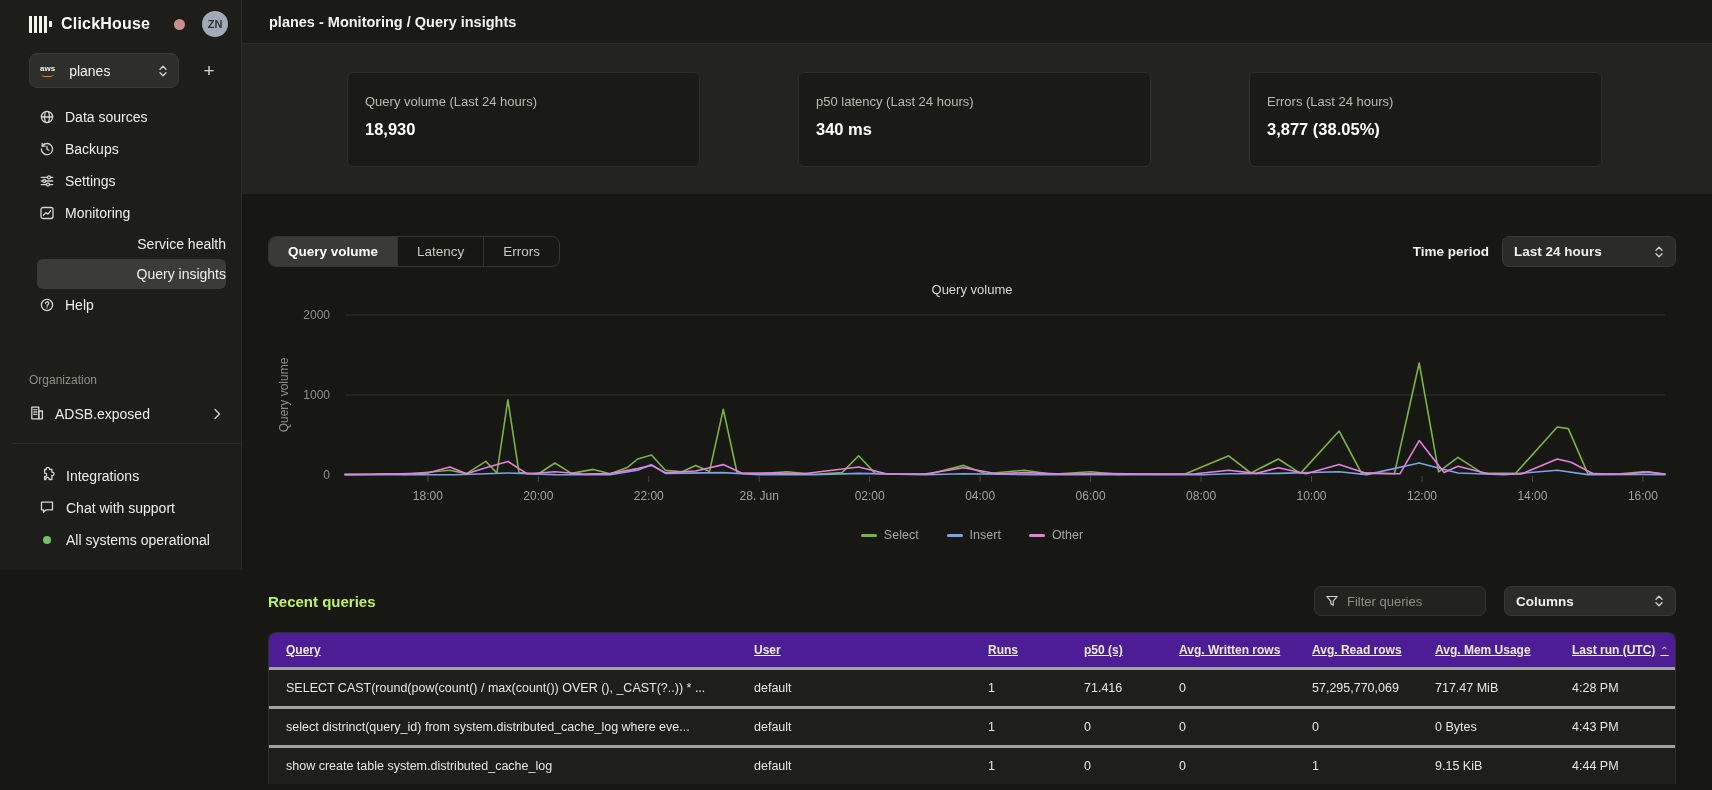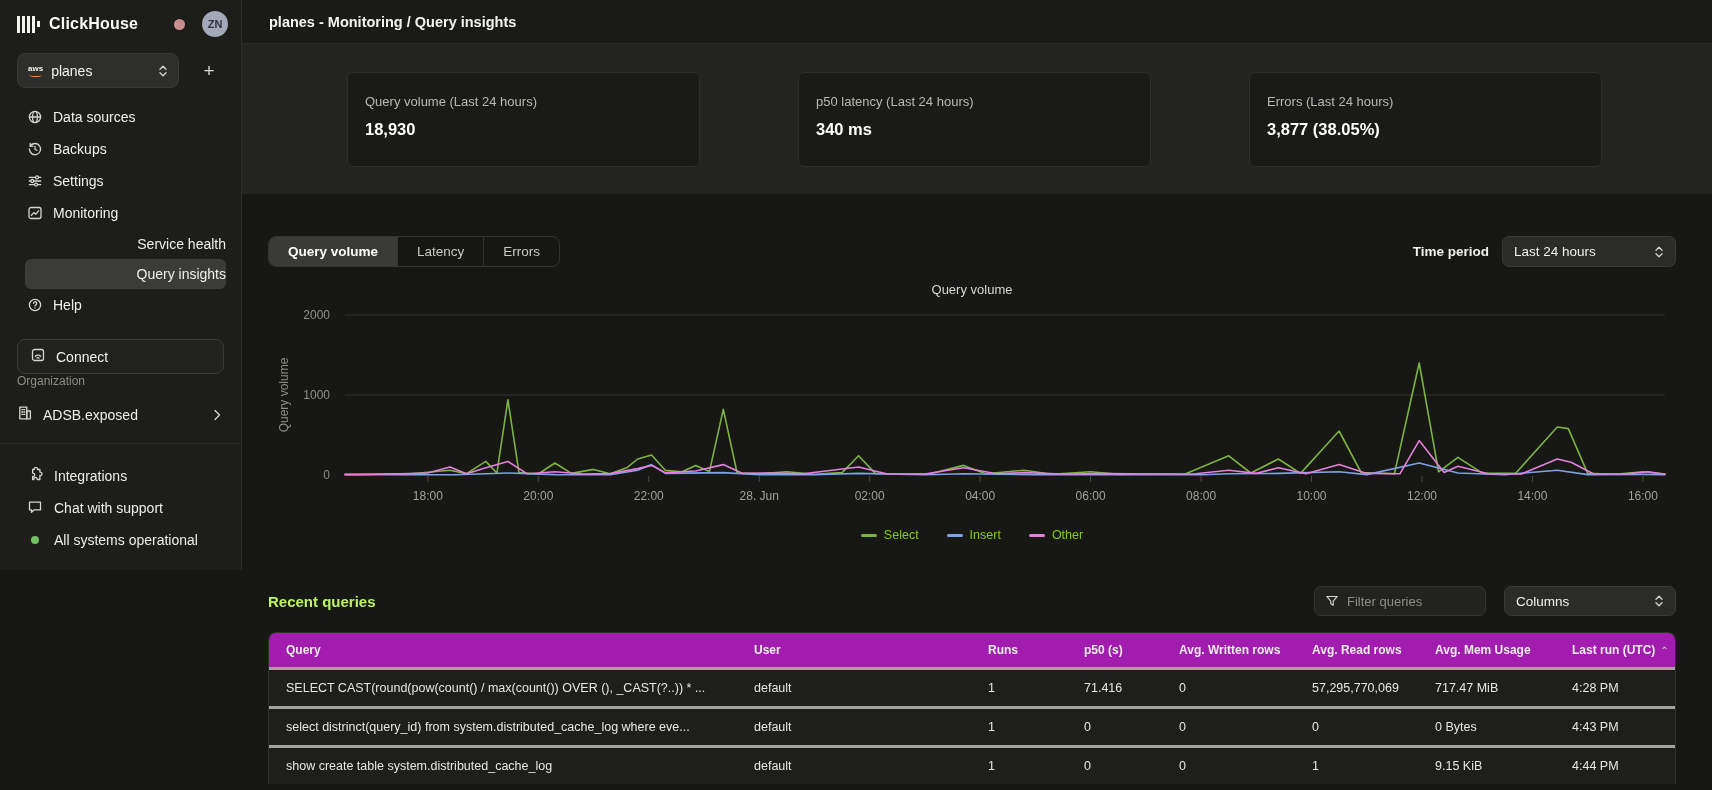--- a/index.html
+++ b/index.html
@@ -8,37 +8,37 @@
     display:flex;
     background:#171714;
     color:#ececea;
     font-family:"Liberation Sans","DejaVu Sans",sans-serif;
     font-size:13px;
   }
   
   .sidebar {
     width:242px; height:570px; flex:0 0 242px;
     background:#1d1d1a; border-right:1px solid #2b2b27;
-    display:flex; flex-direction:column;
+    display:flex; flex-direction:column;padding-left:12px;
   }
   .brand-row { display:flex; align-items:center; padding:11px 13px 9px 17px; }
   .logo { display:flex; align-items:flex-start; gap:2px; margin-right:9px; }
   .logo .bar { width:3px; height:17px; background:#f4f4ef; }
   .logo .bar.short { height:6px; margin-top:5px; }
   .brand-name { font-size:16px; font-weight:bold; color:#fafaf7; letter-spacing:.2px; }
   .brand-spacer { flex:1; }
   .status-dot { width:11px; height:11px; border-radius:50%; background:#c98f8f; margin-right:17px; }
   .avatar { width:26px; height:26px; border-radius:50%; background:#a2aaba; color:#2f333c;
     font-size:11px; font-weight:bold; display:flex; align-items:center; justify-content:center; }
   .service-row { display:flex; align-items:center; gap:19px; padding:7px 21px 0 17px; }
   .service-select {
     flex:1; height:35px; background:#2e2e2a; border:1px solid #383834; border-radius:8px;
     display:flex; align-items:center; padding:0 10px; cursor:pointer;
   }
-  .aws-badge { display:flex; flex-direction:column; align-items:center; margin-right:8px; }
+  .aws-badge { display:flex; flex-direction:column; align-items:center; margin-right:14px; }
   .aws-badge .aws-txt { font-size:8px; font-weight:bold; color:#f2f2ec; line-height:8px; }
   .aws-badge .aws-smile { width:13px; height:4px; border-bottom:1.5px solid #e58b2e; border-radius:50%; }
   .service-name { font-size:14px; color:#f1f1ee; flex:1; }
   .plus-btn { width:22px; height:22px; display:flex; align-items:center; justify-content:center;
     color:#d6d6d0; font-size:19px; font-weight:300; cursor:pointer; }
   .nav { margin-top:13px; }
   .nav-item { height:32px; display:flex; align-items:center; padding-left:27px; cursor:pointer;
     color:#efefec; font-size:14px; }
   .nav-item .ic { width:16px; height:16px; margin-right:10px; display:flex; }
   .nav-sub { height:30px; display:flex; align-items:center; margin:0 15px 0 25px; padding-left:17px;
@@ -73,40 +73,40 @@
   .toolbar-row { margin-top:42px; display:flex; align-items:center; justify-content:space-between; }
   .tabs { display:flex; border:1px solid #353530; border-radius:8px; overflow:hidden; height:31px; }
   .tab { display:flex; align-items:center; padding:0 19px; font-size:13.5px; color:#c9c9c3;
     cursor:pointer; border-right:1px solid #353530; background:transparent; }
   .tab:last-child { border-right:none; }
   .tab.active { background:#3a3a36; color:#ffffff; font-weight:bold; }
   .time-period { display:flex; align-items:center; gap:13px; }
   .tp-label { font-size:13.5px; font-weight:bold; color:#f0f0ec; }
   .select-box { width:174px; height:31px; background:#2b2b27; border:1px solid #3a3a35; border-radius:7px;
     display:flex; align-items:center; justify-content:space-between; padding:0 11px; cursor:pointer;
-    font-size:13.5px; color:#f0f0ec; }
+    font-size:13.5px; color:#f0f0ec;font-weight:bold; }
   .chart-title { margin-top:15px; text-align:center; font-size:13px; color:#d8d8d3; }
   .chart-wrap { margin-top:2px; }
   .legend { display:flex; justify-content:center; gap:28px; margin-top:4px; }
   .legend-item { display:flex; align-items:center; gap:7px; cursor:pointer; }
   .legend-swatch { width:16px; height:3px; border-radius:2px; }
-  .legend-label { font-size:12.5px; color:#84cc16; }
+  .legend-label { font-size:12.5px; color:#a3a3a3; }
   
   .recent-row { margin-top:44px; display:flex; align-items:center; justify-content:space-between; }
   .recent-title { font-size:15px; font-weight:bold; color:#bef264; }
   .recent-controls { display:flex; gap:18px; }
   .filter-box { width:172px; height:30px; background:#22221e; border:1px solid #34342f; border-radius:7px;
     display:flex; align-items:center; padding:0 10px; gap:8px; }
   .filter-box input { background:transparent; border:none; outline:none; color:#e8e8e4; width:120px;
     font-size:13px; font-family:inherit; }
   .filter-box input::placeholder { color:#8e8e88; }
   .columns-select { width:172px; height:30px; }
   .qtable { margin-top:16px; border-radius:8px 8px 0 0; overflow:hidden; border:1px solid #30302b; border-bottom:none; }
   .thead { display:grid; grid-template-columns:468px 234px 96px 95px 133px 123px 137px 1fr;
-    background:#a21caf; height:34px; align-items:center; }
+    background:#4c1d95; height:34px; align-items:center;text-decoration:underline; }
   .th { font-size:12px; font-weight:bold; color:#ecece8; padding-left:17px; cursor:pointer;
     white-space:nowrap; overflow:hidden; }
   .sort-caret { font-size:10px; color:#c0c0ba; margin-left:5px; }
   .tr { display:grid; grid-template-columns:468px 234px 96px 95px 133px 123px 137px 1fr;
     background:#1e1e1b; height:39px; align-items:center; border-top:3px solid #a3a3a3; cursor:pointer; }
   .td { font-size:12.5px; color:#e6e6e2; padding-left:17px; white-space:nowrap; overflow:hidden;
     text-overflow:ellipsis; padding-right:6px; }
   .chart-svg text { font-family:"Liberation Sans","DejaVu Sans",sans-serif; }
 </style>
 </head>
@@ -194,29 +194,20 @@
           <svg class="icon" width="16" height="16" viewBox="0 0 16 16">
             <circle cx="8" cy="8" r="5.6"></circle>
             <path d="M6.5 6.3 a1.6 1.6 0 1 1 2.3 1.5 c-.6.3-.8.6-.8 1.2"></path>
             <path d="M8 10.9 h0.01"></path>
           </svg>
         </span>
       <span>Help</span>
     </div>
   </nav>
 
-  <div class="connect-btn">
-    <span class="ic"><svg class="icon" width="16" height="16" viewBox="0 0 16 16">
-          <rect x="2.5" y="2.5" width="11" height="11" rx="2"></rect>
-          <path d="M5.4 9.3 a3.6 3.6 0 0 1 5.2 0"></path>
-          <path d="M7 11 a1.6 1.6 0 0 1 2 0"></path>
-          <path d="M5.4 6.6 h5.2" opacity="0"></path>
-        </svg></span>
-    <span>Connect</span>
-  </div>
 
   <div class="side-spacer"></div>
 
   <div class="org-label">Organization</div>
   <div class="org-row">
     <span class="ic"><svg class="icon" width="16" height="16" viewBox="0 0 16 16">
           <rect x="2.8" y="2.2" width="7" height="11.6"></rect>
           <rect x="9.8" y="6" width="3.6" height="7.8"></rect>
           <path d="M4.8 4.6 h1 M4.8 7 h1 M4.8 9.4 h1 M7 4.6 h.8 M7 7 h.8 M7 9.4 h.8"></path>
         </svg></span>

